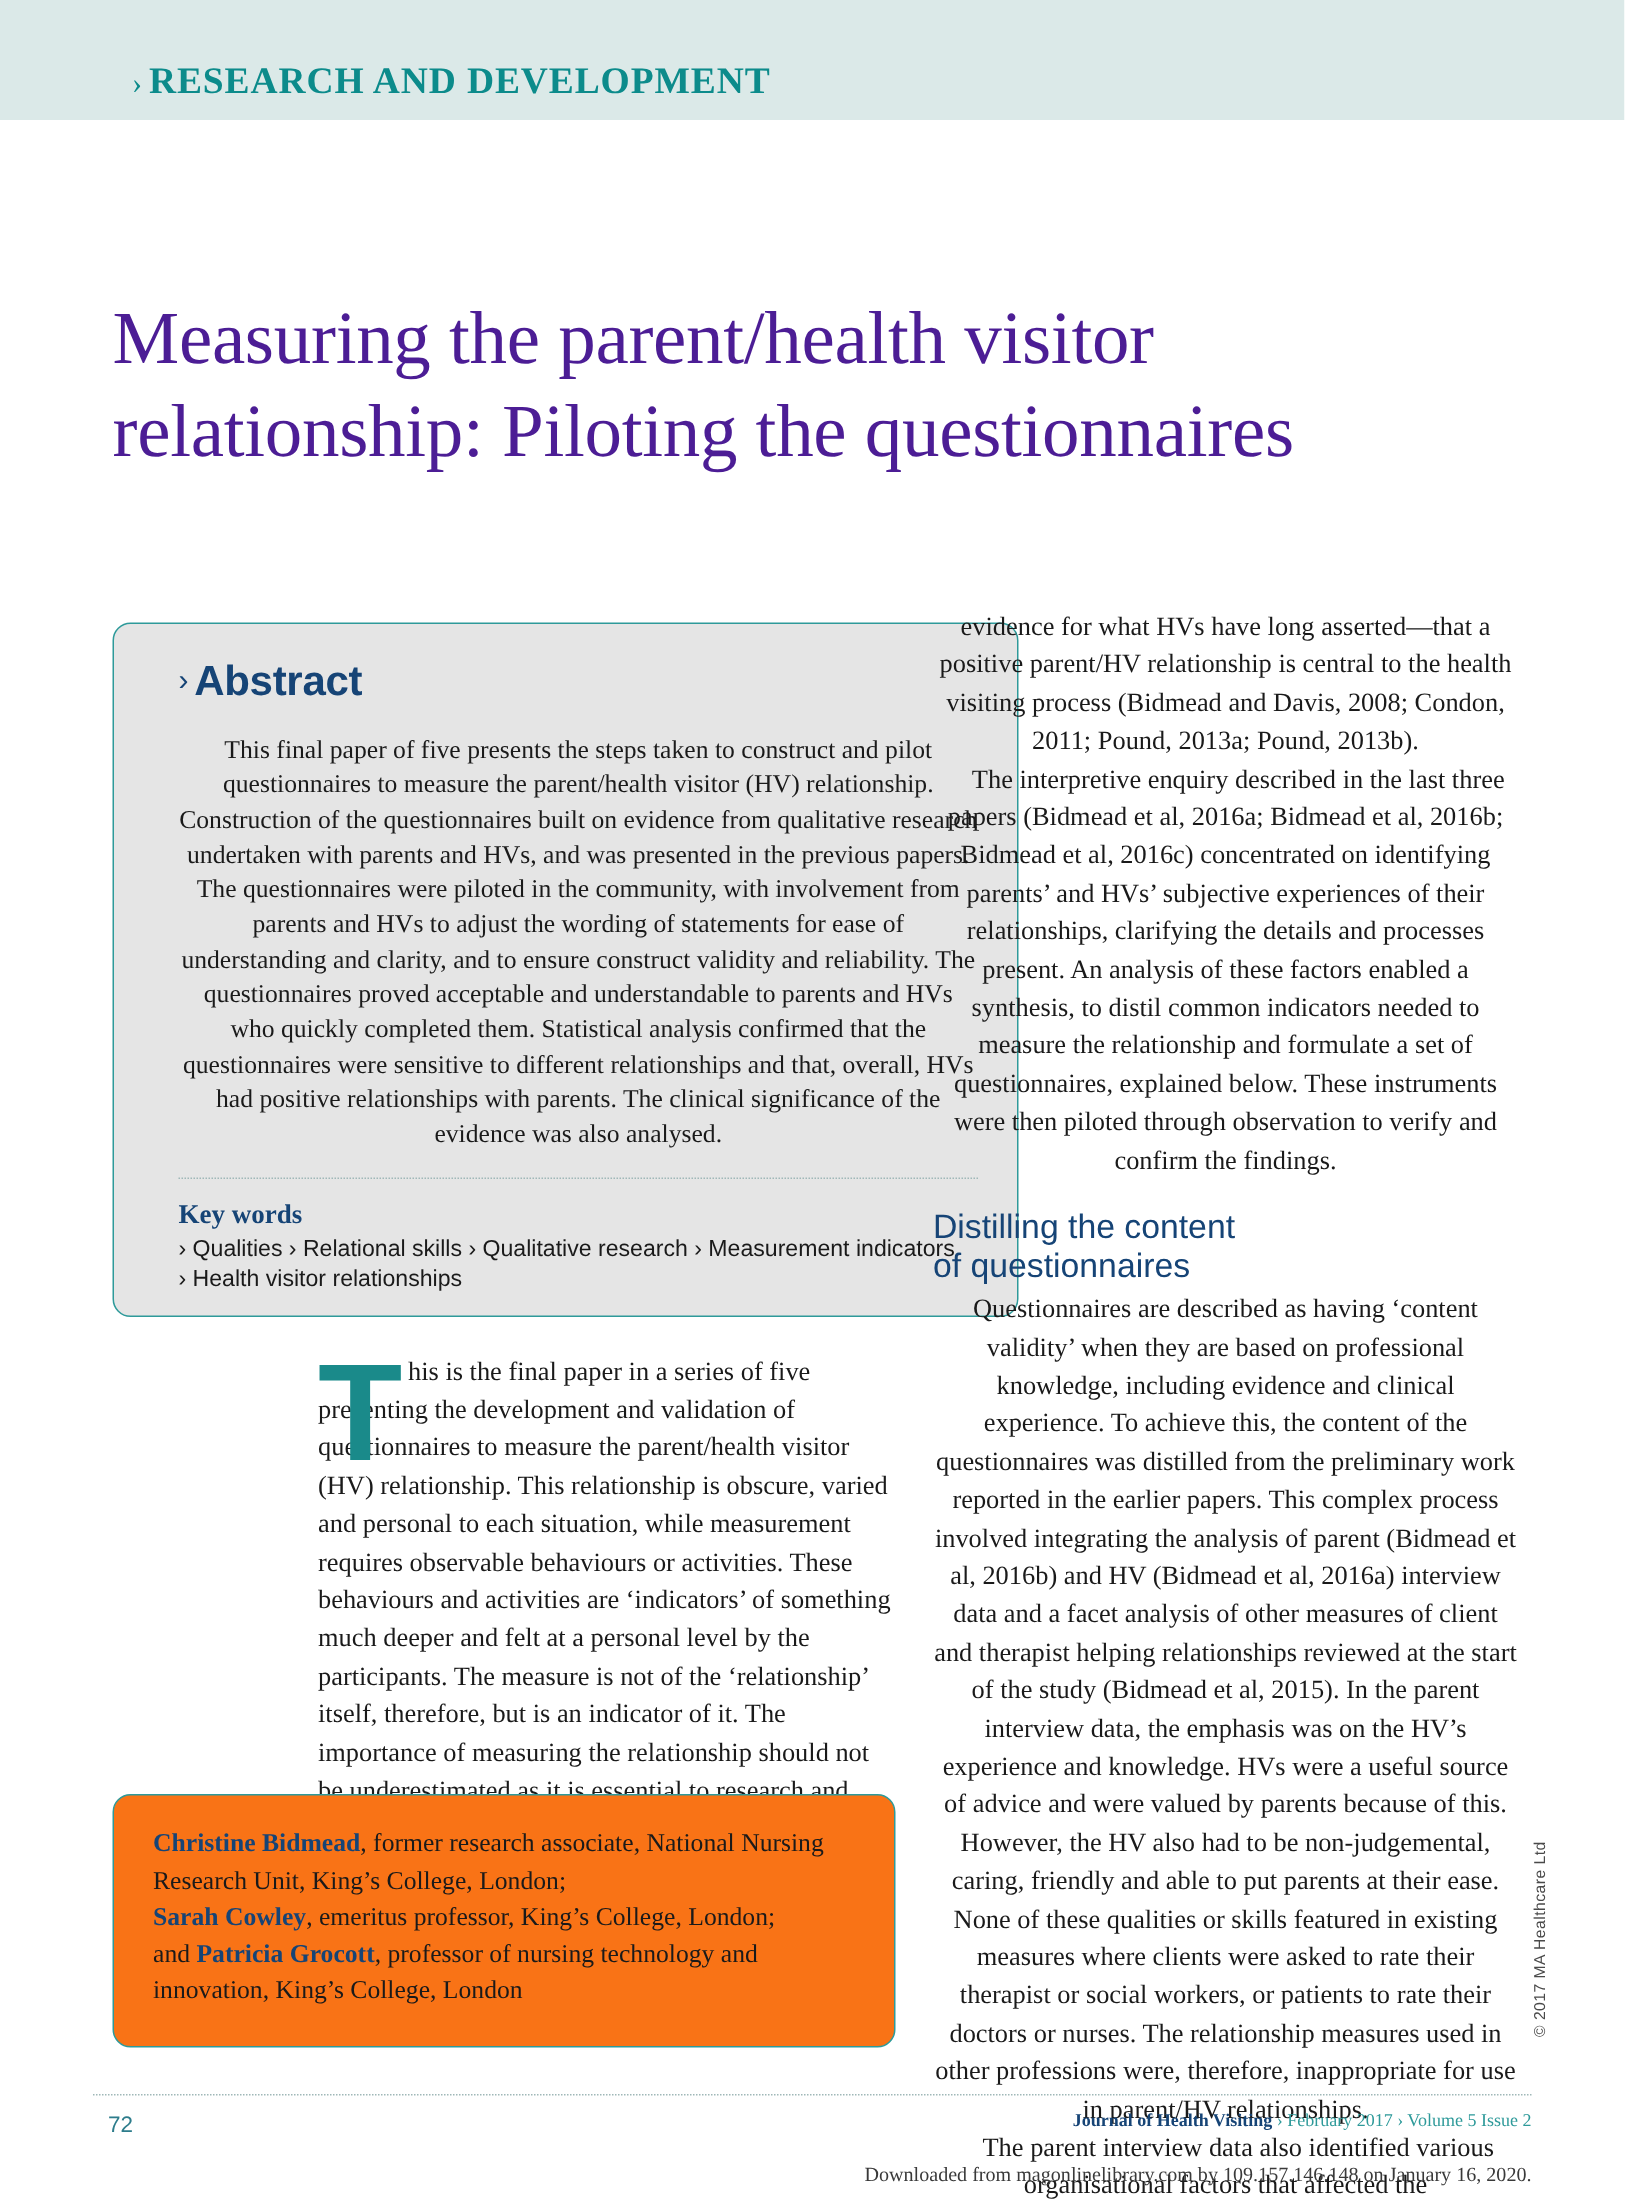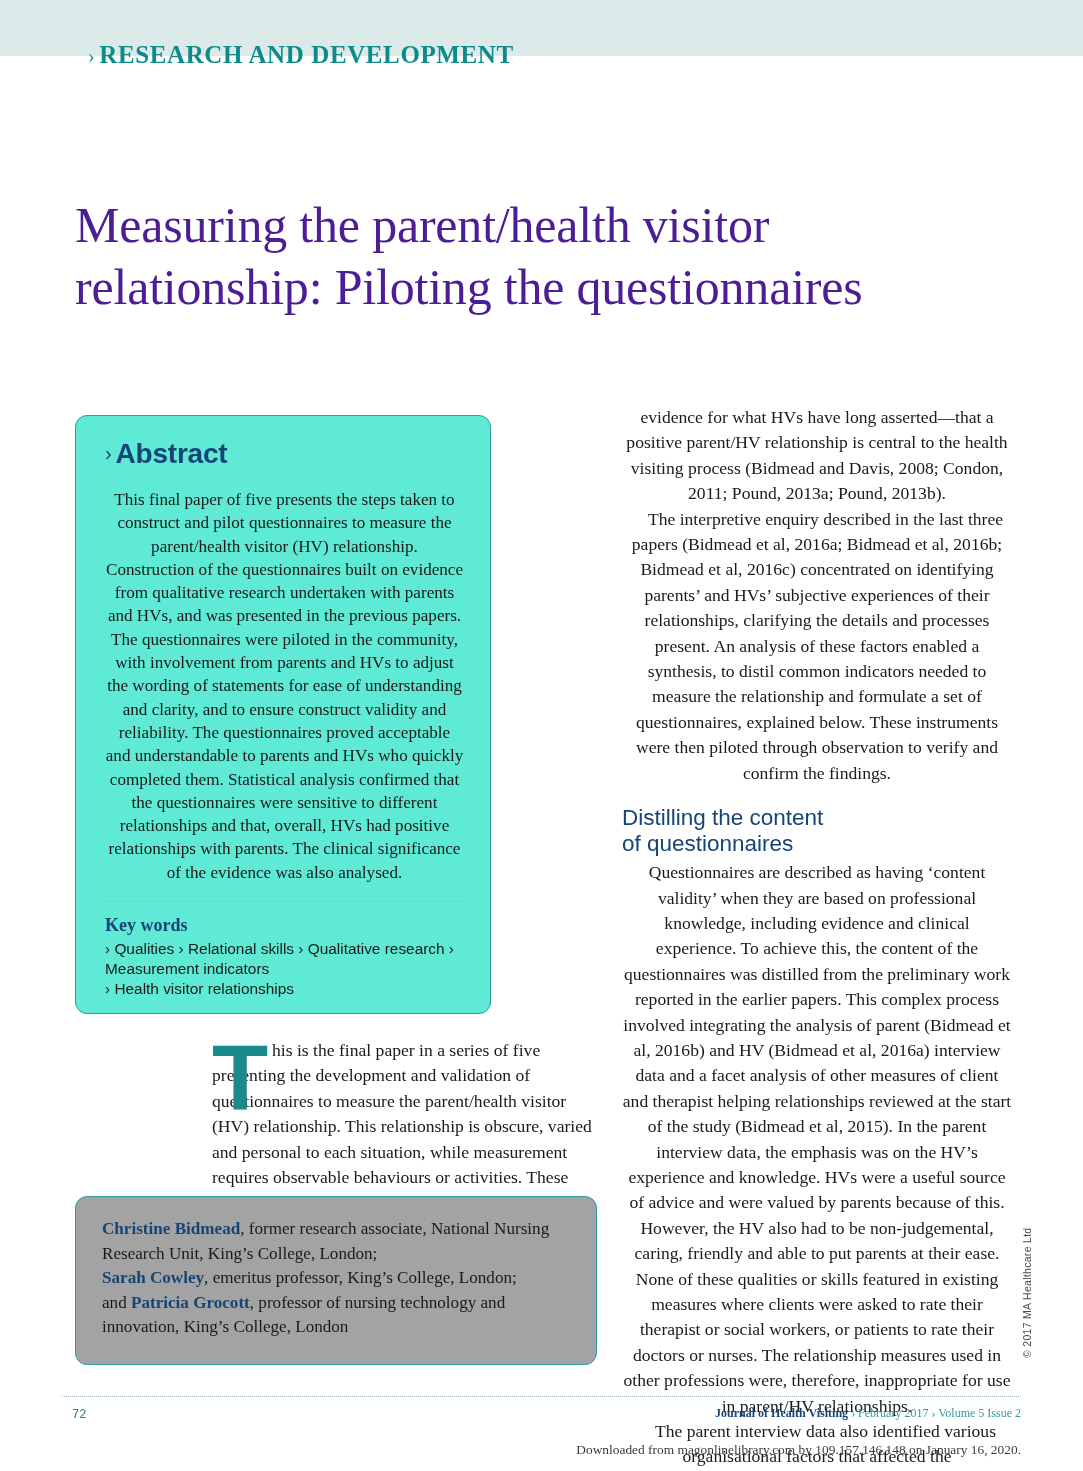--- a/index.html
+++ b/index.html
@@ -14,21 +14,21 @@
     font-family: "Liberation Serif", "DejaVu Serif", serif;
     color: #1a1a1a;
     overflow: hidden;
   }
 
   
   .section-band {
     position: absolute;
     left: 0; top: 0;
     width: 1083px;
-    height: 56px;
+    height: 80px;
     background: #dbe9e8;
   }
   .section-band-label {
     position: absolute;
     left: 88px;
     top: 41px;
     font-family: "Liberation Serif", "DejaVu Serif", serif;
     font-weight: bold;
     font-size: 25px;
     letter-spacing: 0.6px;
@@ -68,24 +68,24 @@
     left: 622px;
     top: 405px;
     width: 390px;
   }
 
   
   .abstract-box {
     position: relative;
     border: 1.6px solid #2e9a9a;
     border-radius: 12px;
-    padding: 22px 26px 14px 29px;
+    padding: 22px 26px 14px 43px;
     box-sizing: border-box;
-    width: 416px;
-    background: #5eead4;
+    width: 604px;
+    background: #e5e5e5;
   }
   .abstract-heading {
     font-family: "Liberation Sans", "DejaVu Sans", sans-serif;
     font-weight: bold;
     font-size: 28px;
     color: #164476;
     margin: 0 0 18px 0;
     letter-spacing: -0.2px;
   }
   .abstract-heading .chev {
@@ -157,21 +157,21 @@
   
   .author-box {
     position: absolute;
     left: 75px;
     top: 1196px;
     width: 522px;
     box-sizing: border-box;
     border: 1.6px solid #2e9a9a;
     border-radius: 12px;
     padding: 20px 26px 24px 26px;
-    background: #a3a3a3;
+    background: #f97316;
   }
   .author-line {
     font-family: "Liberation Serif", "DejaVu Serif", serif;
     font-size: 17.1px;
     line-height: 24.6px;
     color: #1a1a1a;
     margin: 0;
   }
   .author-name {
     font-weight: bold;
@@ -216,22 +216,22 @@
     position: absolute;
     left: 62px;
     top: 1396px;
     width: 959px;
     border-top: 1.3px dotted #9fb8b8;
   }
   .page-number {
     position: absolute;
     left: 72px;
     top: 1408px;
-    font-family: Liberation Mono, monospace;
-    font-size: 12px;
+    font-family: Liberation Sans, sans-serif;
+    font-size: 15px;
     color: #2e7d8c;
   }
   .journal-line {
     position: absolute;
     right: 62px;
     top: 1406px;
     font-family: "Liberation Serif", "DejaVu Serif", serif;
     font-size: 12px;
     white-space: nowrap;
     color: #2e9a9a;

